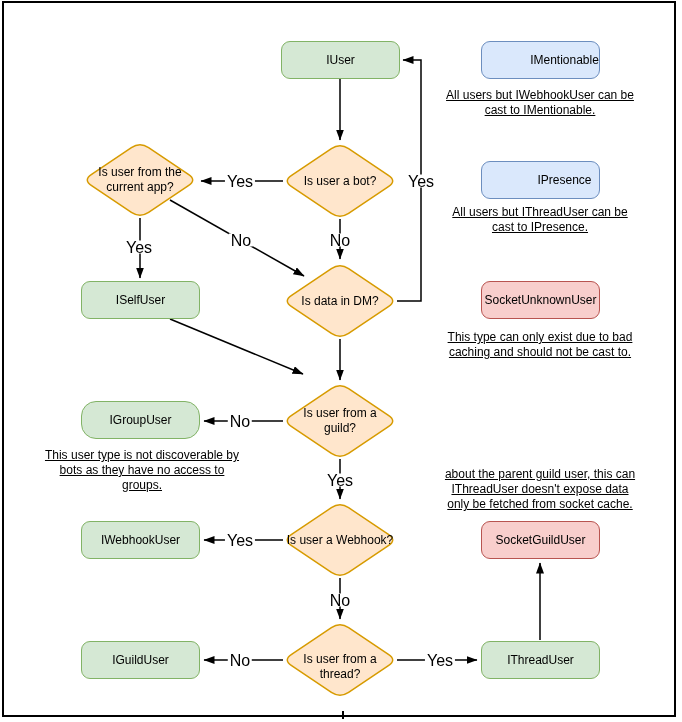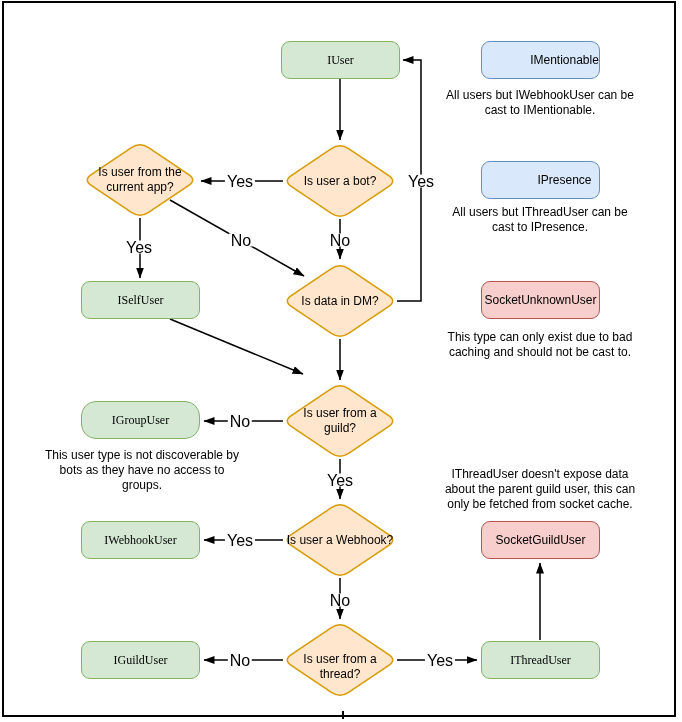--- a/index.html
+++ b/index.html
@@ -13,34 +13,34 @@
   }
   .tick{position:absolute;left:342px;top:711px;width:2px;height:8px;background:#000;}
   svg.edges{position:absolute;left:0;top:0;width:682px;height:722px;}
   .edge{stroke:#000;stroke-width:1.5;fill:none;}
   .diamond{fill:#ffe6cc;stroke:#d79b00;stroke-width:1.5;}
   .node{
     position:absolute;width:119px;height:38px;border-radius:9px;
     display:flex;align-items:center;justify-content:center;
     font-size:12px;box-sizing:border-box;border:1.5px solid;text-align:center;
   }
-  .green{background:#d5e8d4;border-color:#82b366;font-family:Liberation Serif, serif;}
+  .green{background:#d5e8d4;border-color:#82b366;}
   .blue{background:#dae8fc;border-color:#6c8ebf;padding-left:48px;}
   .red{background:#f8cecc;border-color:#b85450;}
   .dlabel{
     position:absolute;width:108px;transform:translate(-50%,-50%);
     text-align:center;font-size:12px;line-height:15px;
   }
   .elabel{
     position:absolute;transform:translate(-50%,-50%);
     background:#fff;font-size:16px;padding:0 2px;line-height:13px;
   }
   .note{
     position:absolute;transform:translateX(-50%);
-    text-align:center;font-size:12px;line-height:15px;white-space:nowrap;
+    text-align:center;font-size:12px;line-height:15px;white-space:nowrap;text-decoration:underline;
   }
 </style>
 </head>
 <body>
 
 <div class="canvas">
 
   <svg class="edges" viewBox="0 0 682 722" xmlns="http://www.w3.org/2000/svg">
     <defs>
       <marker id="arrow" markerWidth="13" markerHeight="10" refX="10.5" refY="4" orient="auto" markerUnits="userSpaceOnUse">
@@ -114,20 +114,20 @@
   <div class="note" style="left:540px;top:330px;">
     <div>This type can only exist due to bad</div>
     <div>caching and should not be cast to.</div>
   </div>
   <div class="note" style="left:142px;top:448px;">
     <div>This user type is not discoverable by</div>
     <div>bots as they have no access to</div>
     <div>groups.</div>
   </div>
   <div class="note" style="left:540px;top:467px;">
+    <div>about the parent guild user, this can</div>
     <div>IThreadUser doesn't expose data</div>
-    <div>about the parent guild user, this can</div>
     <div>only be fetched from socket cache.</div>
   </div>
 
   <div class="frame"></div>
   <div class="tick"></div>
 </div>
 
 </body></html>

